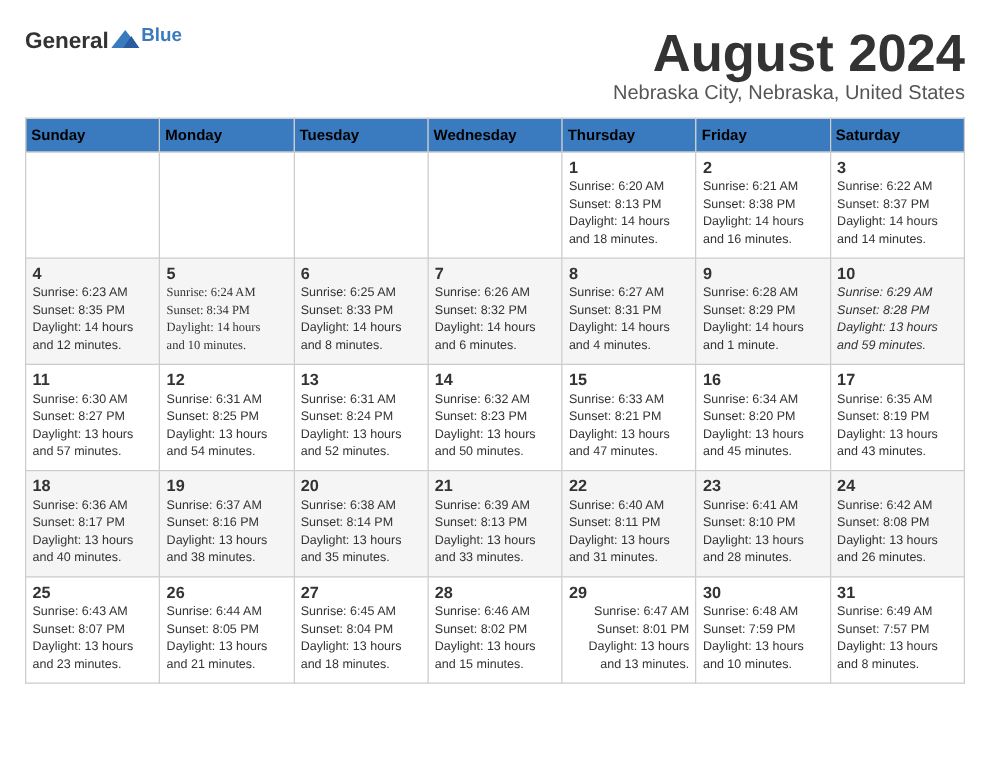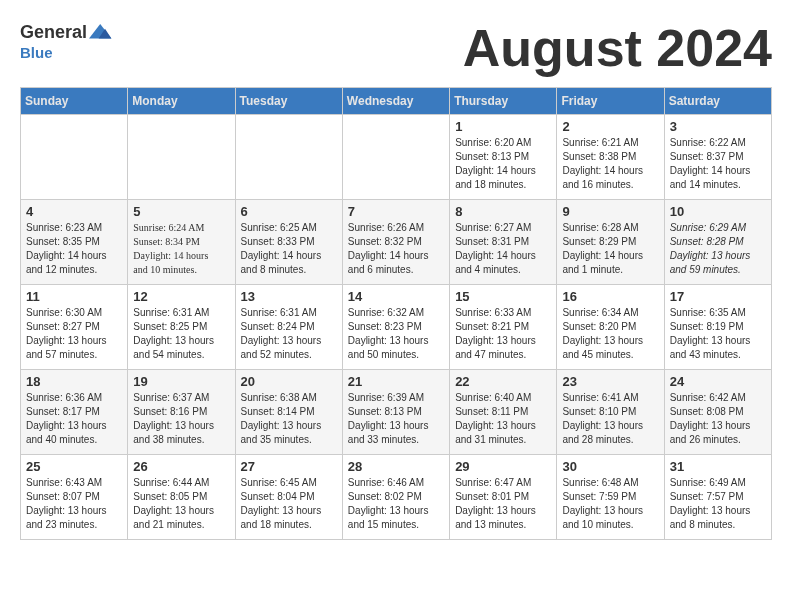--- a/index.html
+++ b/index.html
@@ -11,21 +11,21 @@
       padding: 20px;
     }
     .header {
       display: flex;
       align-items: flex-start;
       justify-content: space-between;
       margin-bottom: 10px;
     }
     .logo {
       display: flex;
-      flex-direction: column;
+      flex-direction: row;
       align-items: flex-start;
     }
     .logo-text {
       display: flex;
       align-items: center;
     }
     .logo-general {
       font-size: 18px;
       font-weight: bold;
       color: #333;
@@ -37,37 +37,37 @@
     }
     .logo-icon {
       width: 24px;
       height: 24px;
       margin-left: 2px;
     }
     .title-area {
       text-align: right;
     }
     .month-title {
-      font-size: 52px;
+      font-size: 42px;
       font-weight: bold;
       color: #333;
       line-height: 1.1;
     }
     .subtitle {
       font-size: 16px;
       color: #555;
     }
     table {
       width: 100%;
       border-collapse: collapse;
       table-layout: fixed;
     }
     thead tr th {
       background-color: #3a7abf;
-      color: #e5e5e5;
+      color: #000000;
       font-size: 12px;
       font-weight: bold;
       padding: 6px 4px;
       text-align: left;
       border: 1px solid #ccc;
     }
     tbody tr td {
       border: 1px solid #ccc;
       vertical-align: top;
       padding: 4px 5px;
@@ -104,20 +104,21 @@
       <span class="logo-general">General</span>
       <svg class="logo-icon" viewBox="0 0 30 24" xmlns="http://www.w3.org/2000/svg">
         <polygon points="14,2 28,20 0,20" fill="#3a7abf"></polygon>
         <polygon points="20,8 28,20 12,20" fill="#2a5a9f"></polygon>
       </svg>
     </div>
     <span class="logo-blue">Blue</span>
   </div>
   <div class="title-area">
     <div class="month-title">August 2024</div>
+    <div class="subtitle">Nebraska City, Nebraska, United States</div>
   </div>
 </div>
 
 <table>
   <thead>
     <tr>
     <th>Sunday</th>
         <th>Monday</th>
         <th>Tuesday</th>
         <th>Wednesday</th>
@@ -331,21 +332,21 @@
         </td>
         <td>
           <span class="day-number">28</span>
           <div class="day-info" style="white-space: pre-line;">Sunrise: 6:46 AM
 Sunset: 8:02 PM
 Daylight: 13 hours
 and 15 minutes.</div>
         </td>
         <td>
           <span class="day-number">29</span>
-          <div class="day-info" style="white-space: pre-line;">Sunrise: 6:47 AM
+          <div class="day-info" style="white-space: pre-line; text-align: right;">Sunrise: 6:47 AM
 Sunset: 8:01 PM
 Daylight: 13 hours
 and 13 minutes.</div>
         </td>
         <td>
           <span class="day-number">30</span>
           <div class="day-info" style="white-space: pre-line;">Sunrise: 6:48 AM
 Sunset: 7:59 PM
 Daylight: 13 hours
 and 10 minutes.</div>

